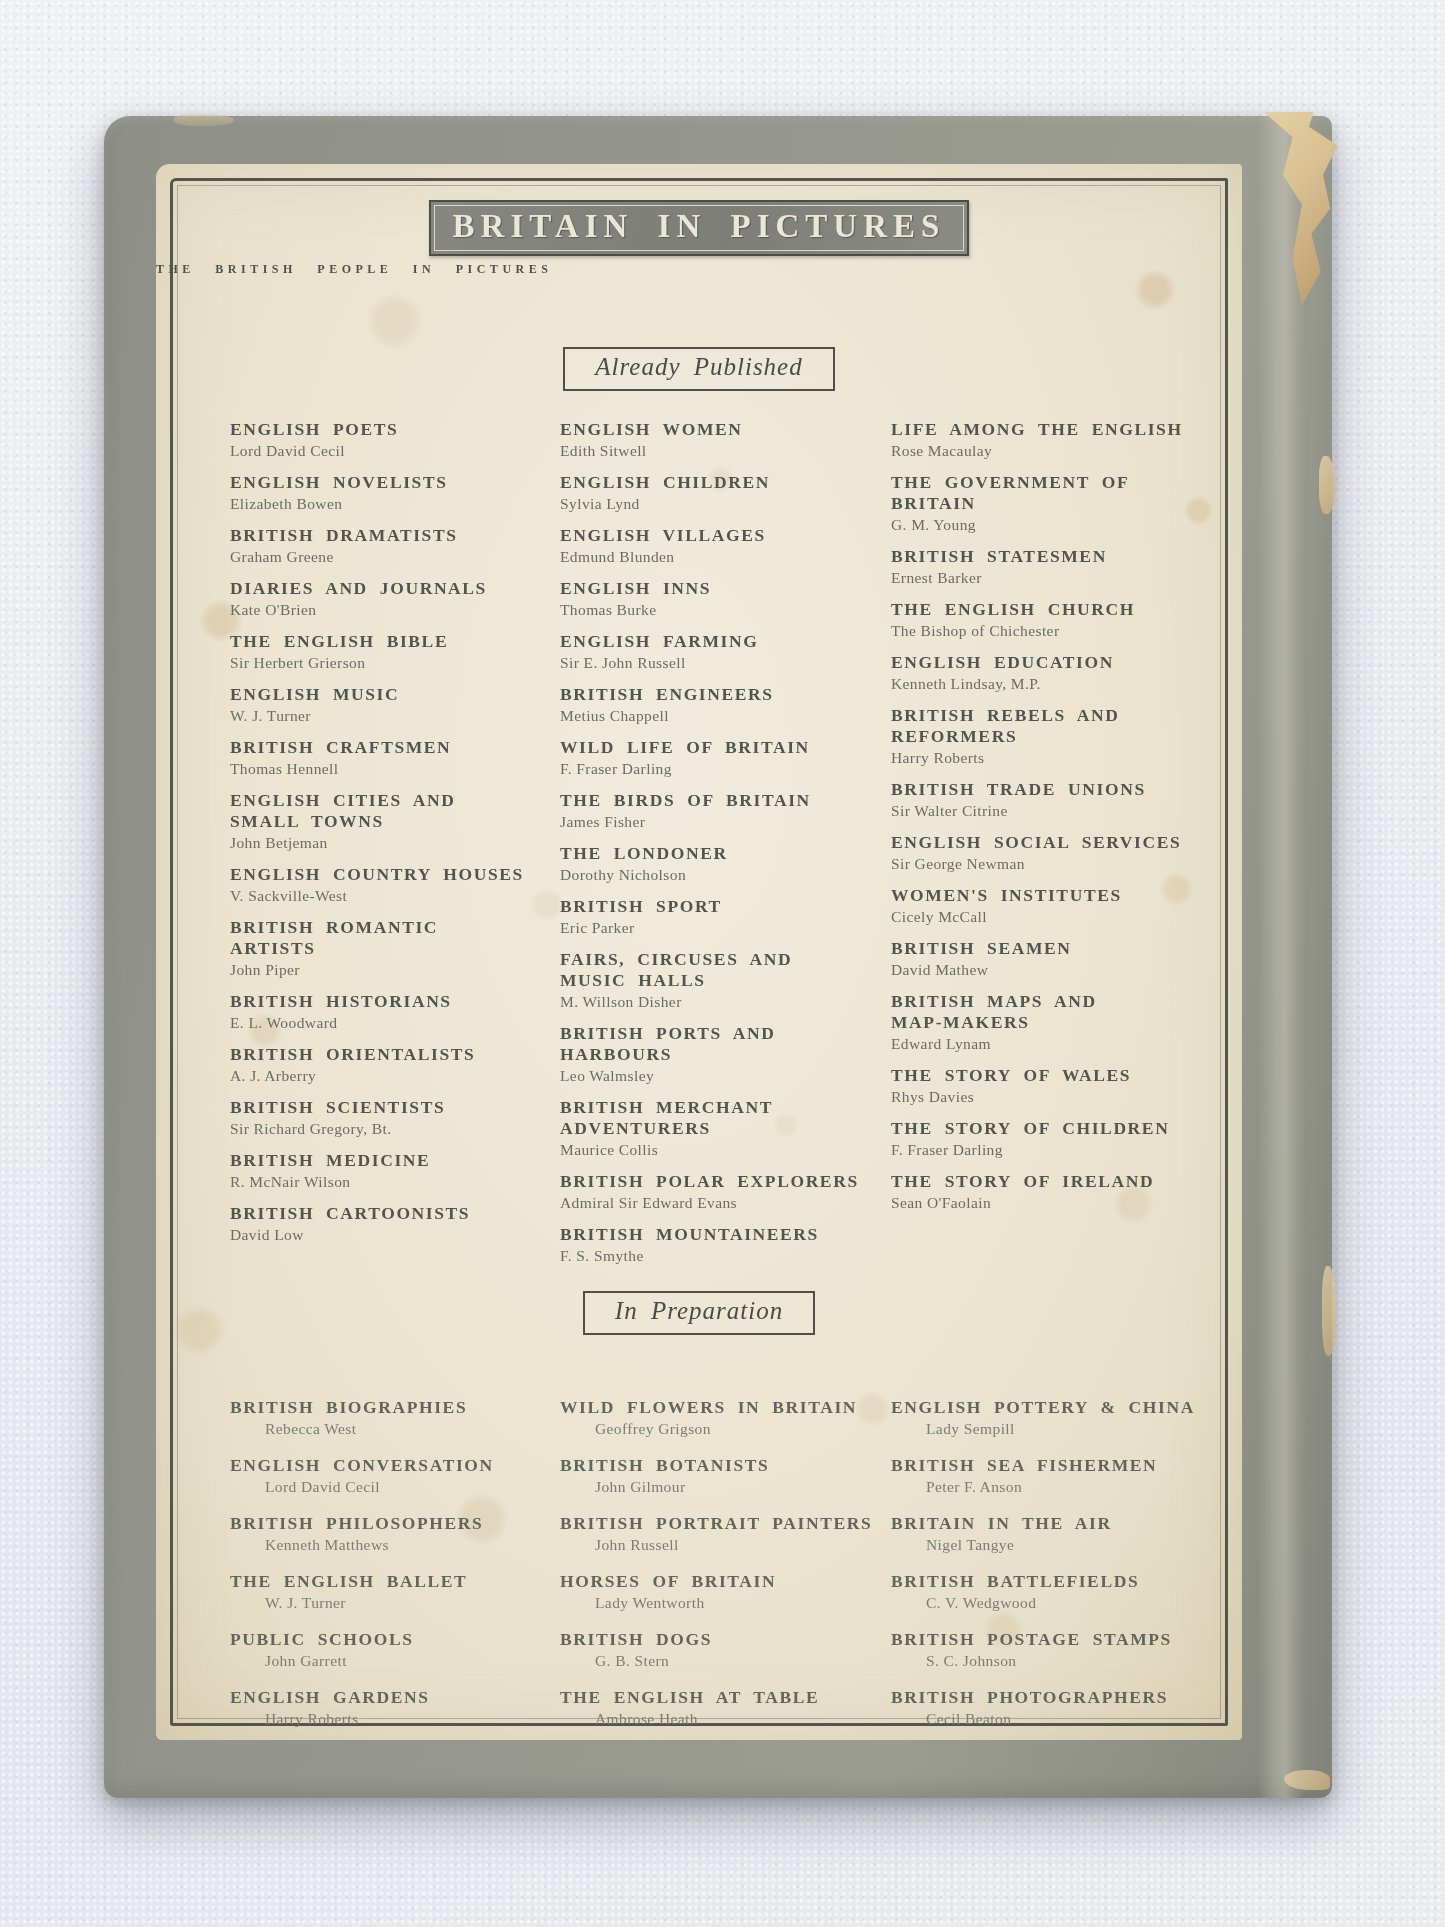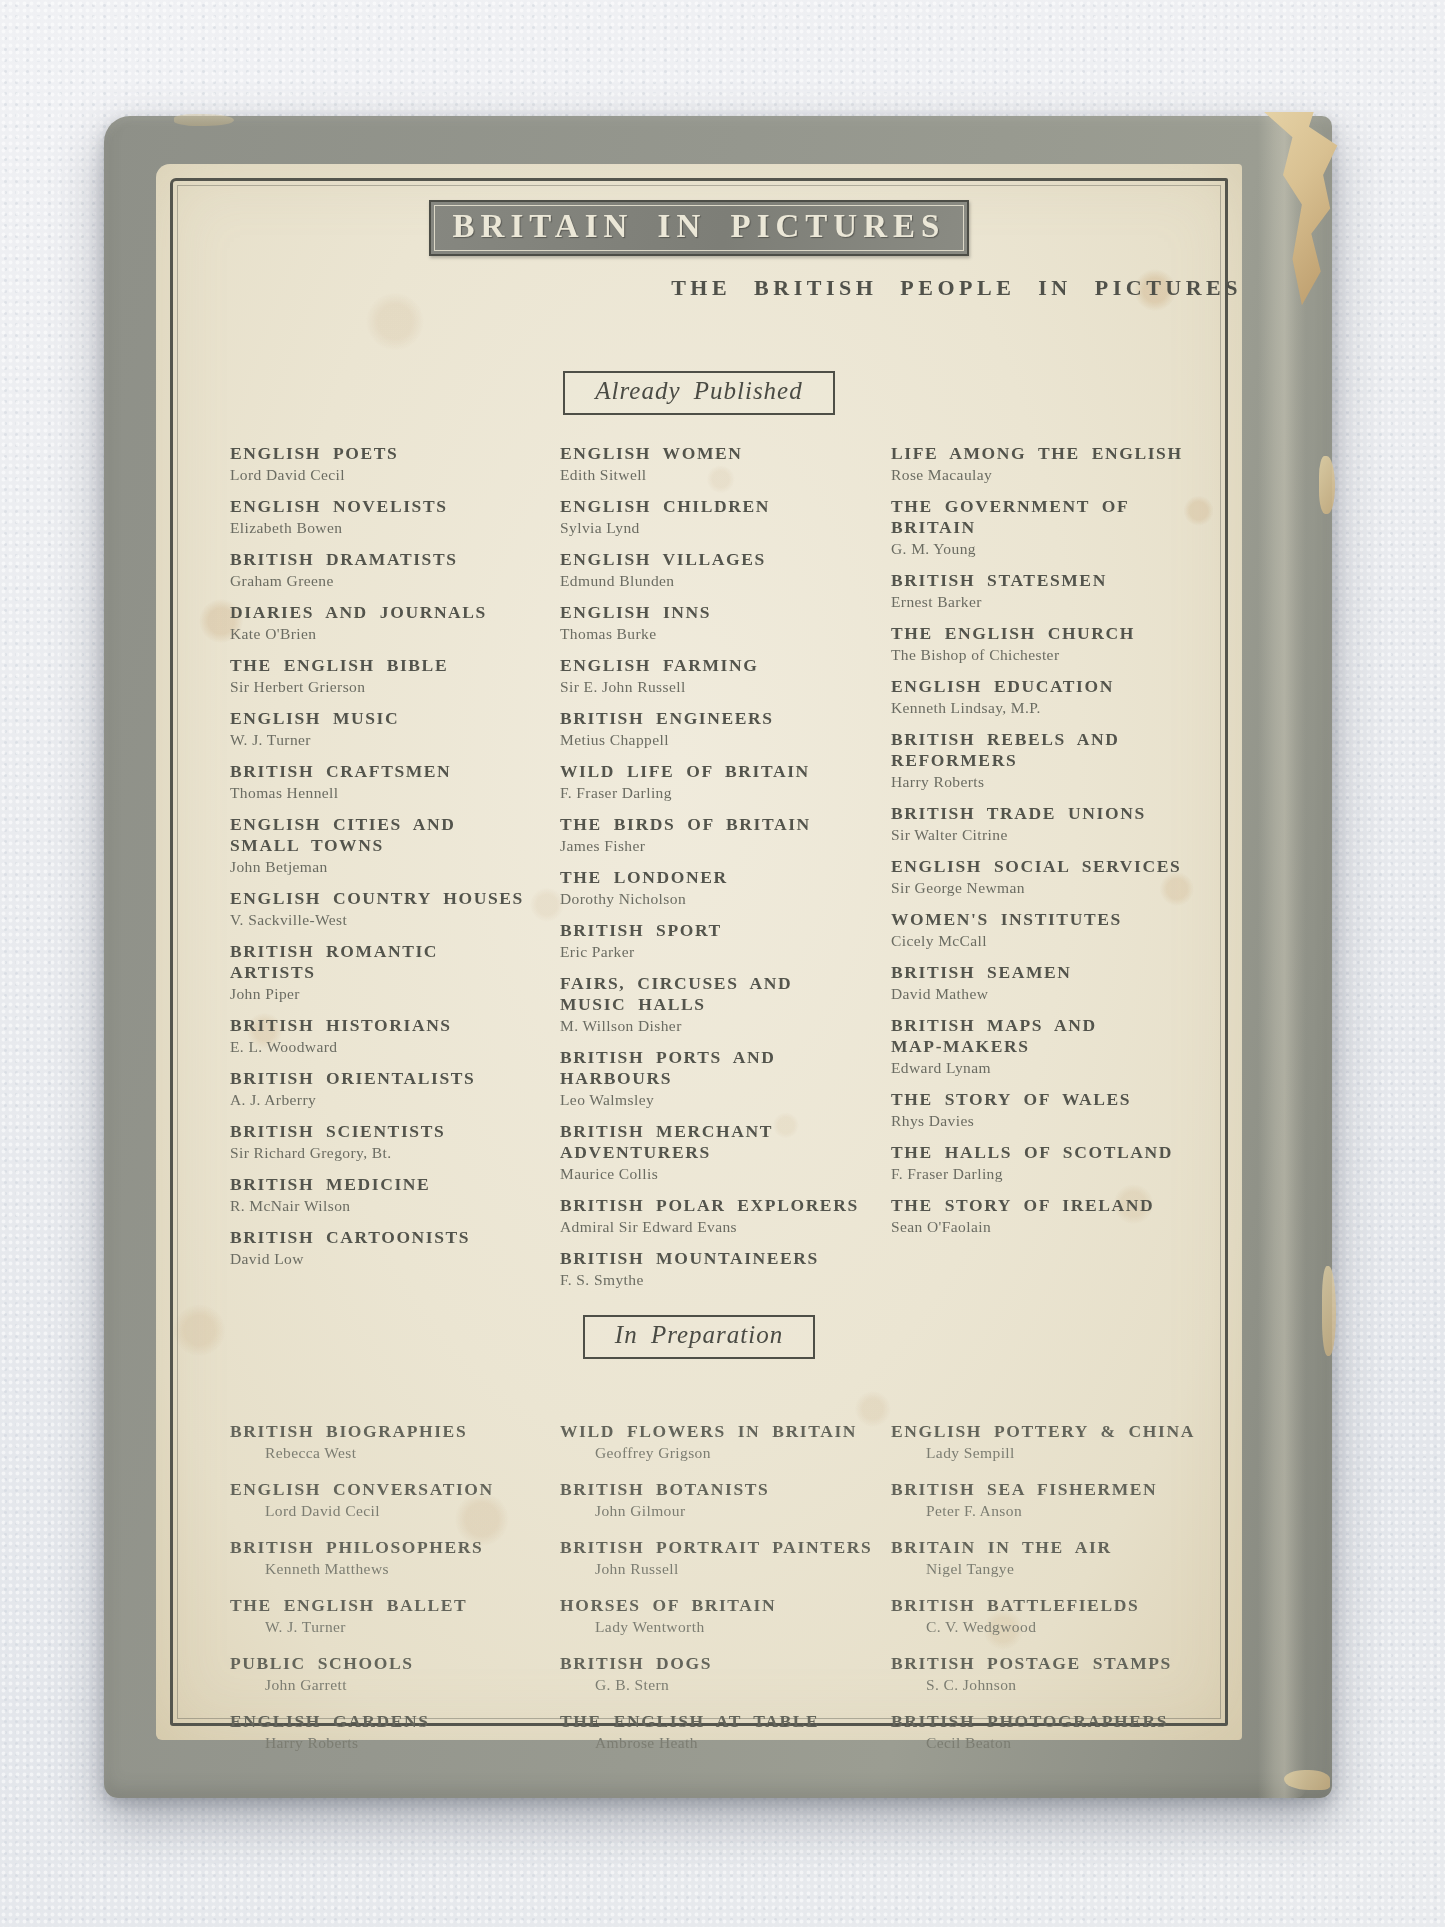--- a/index.html
+++ b/index.html
@@ -67,21 +67,21 @@
     width:fit-content;margin:36px auto 0;border:2px solid #4c4d46;
     background:linear-gradient(100deg,#868780,#7d7e77 55%,#8a8b83);
     padding:3px;box-shadow:1px 2px 3px rgba(70,70,62,.35);
   }
   .banner-inner{border:1px solid #dcd8c7;padding:1px 18px 5px;}
   .banner-text{
     font-size:33px;line-height:38px;font-weight:700;color:#ebe7d7;
     letter-spacing:6px;word-spacing:10px;text-shadow:1px 1px 1px rgba(50,50,45,.5);
   }
   .subtitle{
-    text-align:right;margin-top:19px;font-size:22px;font-weight:700;color:#50514a;
+    text-align:left;margin-top:6px;font-size:12px;font-weight:700;color:#50514a;
     letter-spacing:4.5px;word-spacing:13px;
   }
   .badge{
     width:fit-content;margin:0 auto;border:2px solid #4e4f47;padding:4px 30px 8px;
     font-style:italic;font-size:25px;color:#4a4b44;letter-spacing:1px;word-spacing:6px;
     background:rgba(240,235,220,.25);
   }
   .badge.first{margin-top:70px;}
   .badge.second{margin-top:14px;}
   .cols{display:grid;grid-template-columns:330px 331px 330px;padding-left:74px;align-items:start;}
@@ -294,21 +294,21 @@
             <div class="entry">
               <div class="entry-title">BRITISH MAPS AND
 MAP-MAKERS</div>
               <div class="entry-author">Edward Lynam</div>
             </div>
             <div class="entry">
               <div class="entry-title">THE STORY OF WALES</div>
               <div class="entry-author">Rhys Davies</div>
             </div>
             <div class="entry">
-              <div class="entry-title">THE HALLS OF SCOTLAND</div>
+              <div class="entry-title">THE STORY OF CHILDREN</div>
               <div class="entry-author">F. Fraser Darling</div>
             </div>
             <div class="entry">
               <div class="entry-title">THE STORY OF IRELAND</div>
               <div class="entry-author">Sean O'Faolain</div>
             </div>
           </div>
         </div>
 
       <div class="badge second">In Preparation</div>

